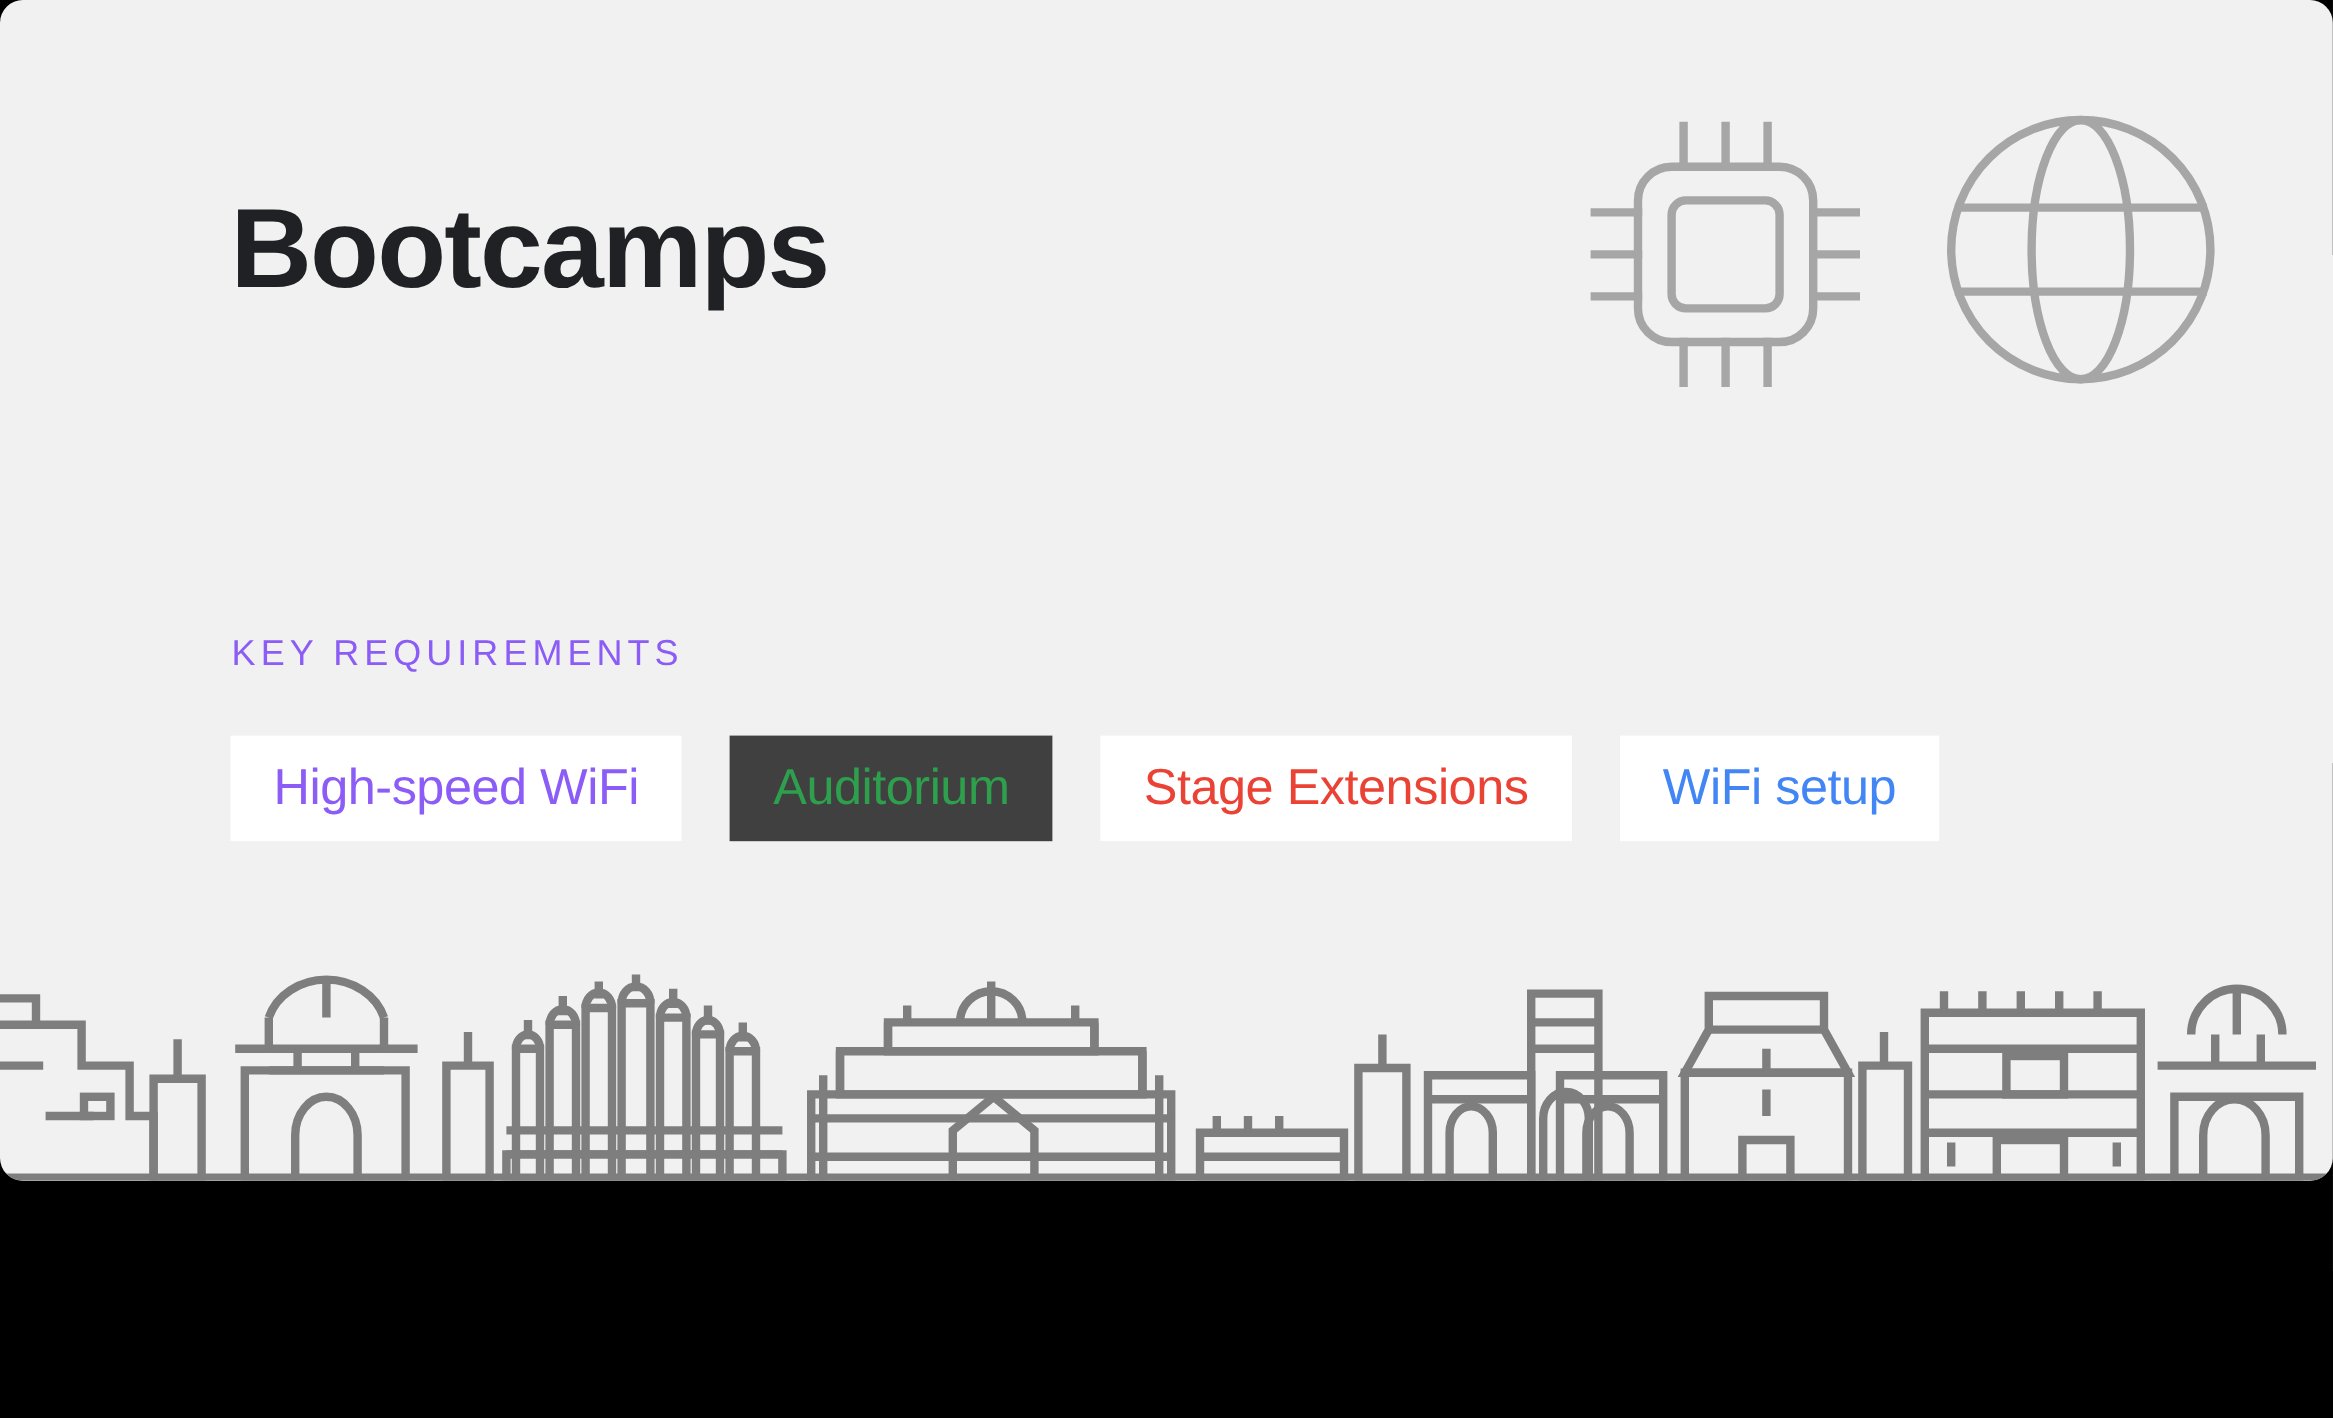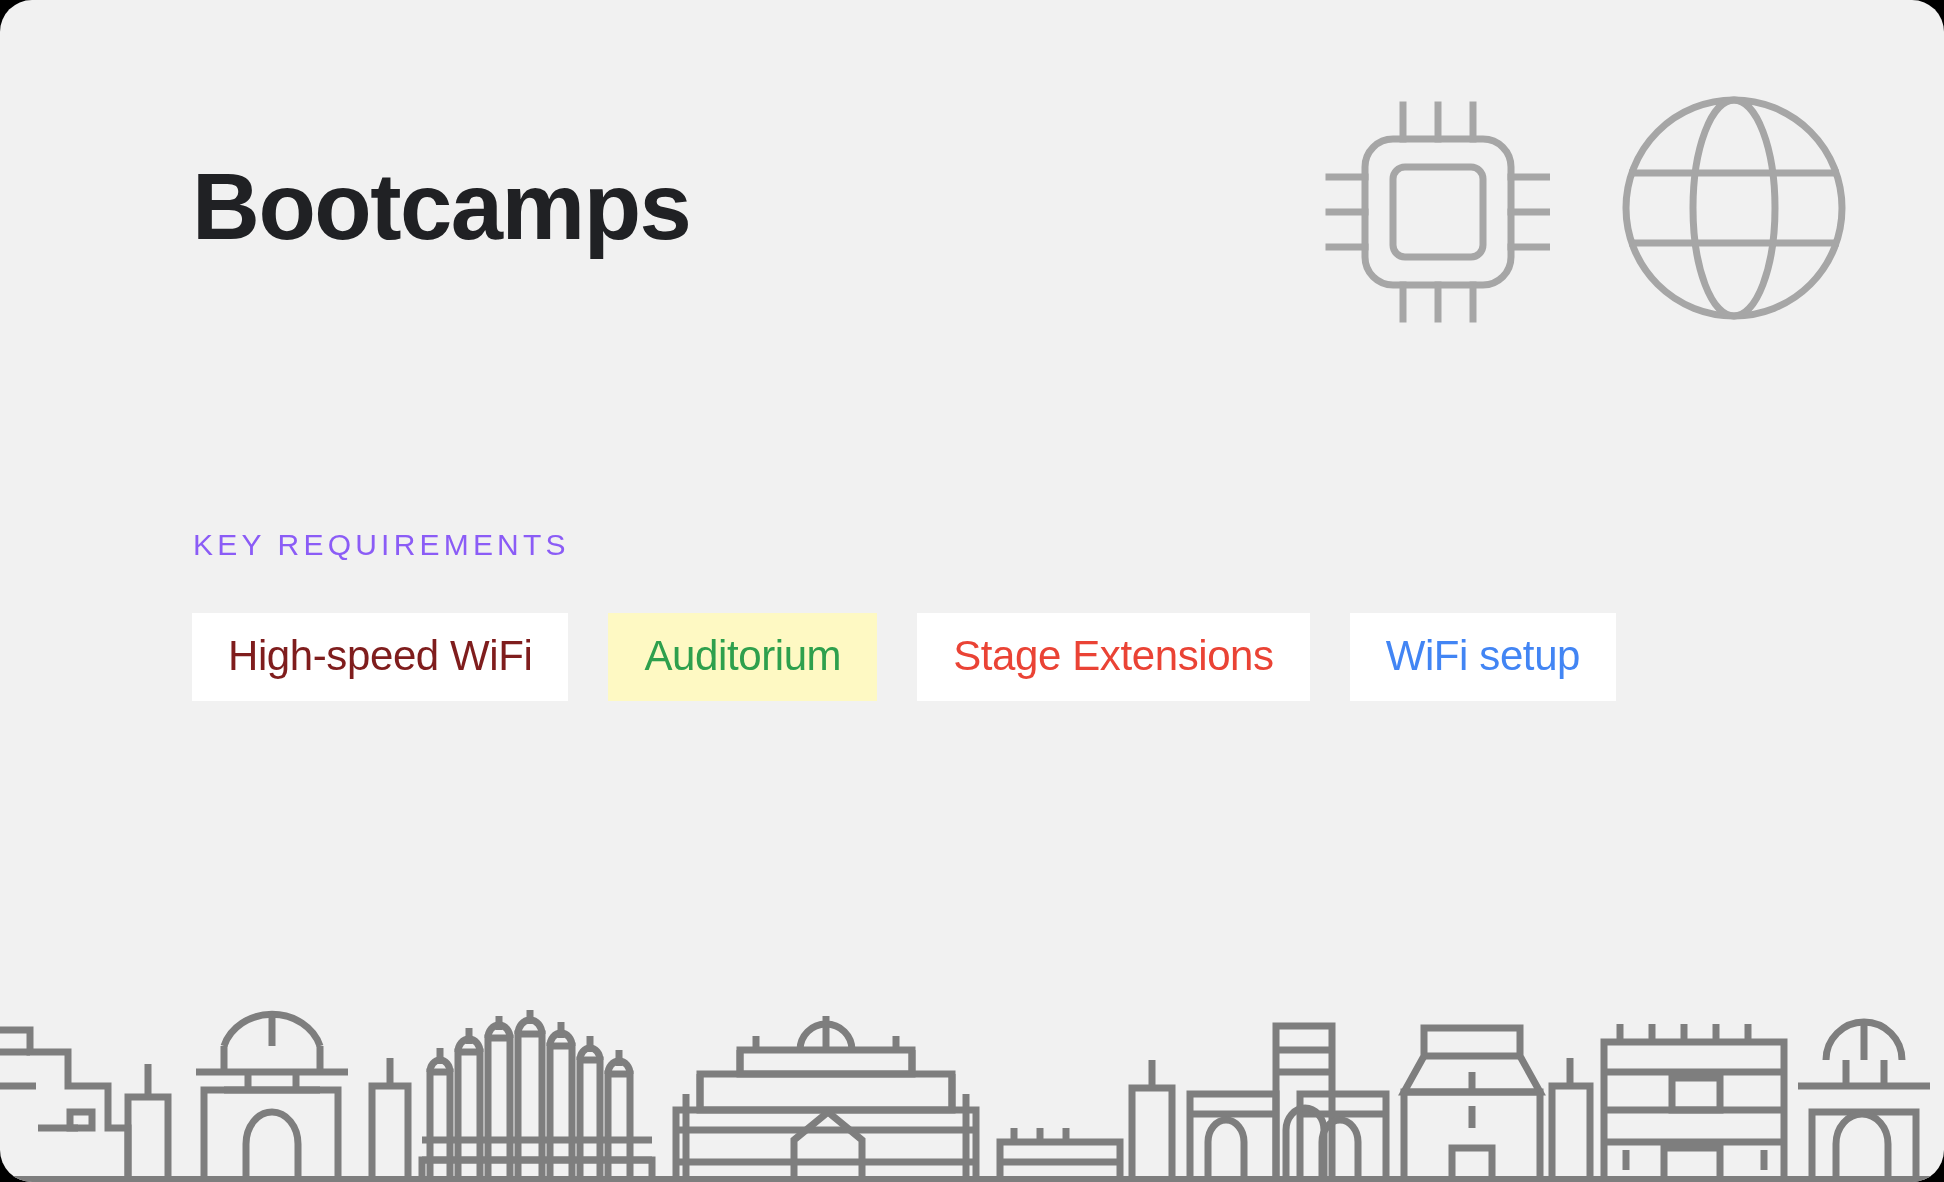--- a/index.html
+++ b/index.html
@@ -12,23 +12,23 @@
     height: 1182px;
     font-family: "Liberation Sans", sans-serif;
     -webkit-font-smoothing: antialiased;
   }
 
   .card {
     position: absolute;
     left: 0;
     top: 0;
     width: 1944px;
-    height: 1182px;
+    height: 984px;
     background: #F1F1F1;
-    border-radius: 32px;
+    border-radius: 19px;
     overflow: hidden;
     box-sizing: border-box;
   }
 
   
   .title {
     position: absolute;
     left: 192px;
     top: 160px;
     margin: 0;
@@ -157,24 +157,24 @@
           <line x1="19" y1="85" x2="229" y2="85"></line>
           <line x1="19" y1="155" x2="229" y2="155"></line>
         </g>
       </svg>
     </span>
   </div>
 
   <div class="kr-label">KEY REQUIREMENTS</div>
 
   <div class="chips">
-    <div class="chip" style="color: #7f1d1d; background: rgb(255, 255, 255);">
+    <div class="chip" style="color: #8b5cf6; background: rgb(255, 255, 255);">
         <span>High-speed WiFi</span>
       </div>
-    <div class="chip" style="color: rgb(46, 160, 77); background: #fef9c3;">
+    <div class="chip" style="color: rgb(46, 160, 77); background: #404040;">
         <span>Auditorium</span>
       </div>
     <div class="chip" style="color: rgb(234, 67, 53); background: rgb(255, 255, 255);">
         <span>Stage Extensions</span>
       </div>
     <div class="chip" style="color: rgb(66, 133, 244); background: rgb(255, 255, 255);">
         <span>WiFi setup</span>
       </div>
   </div>
 

